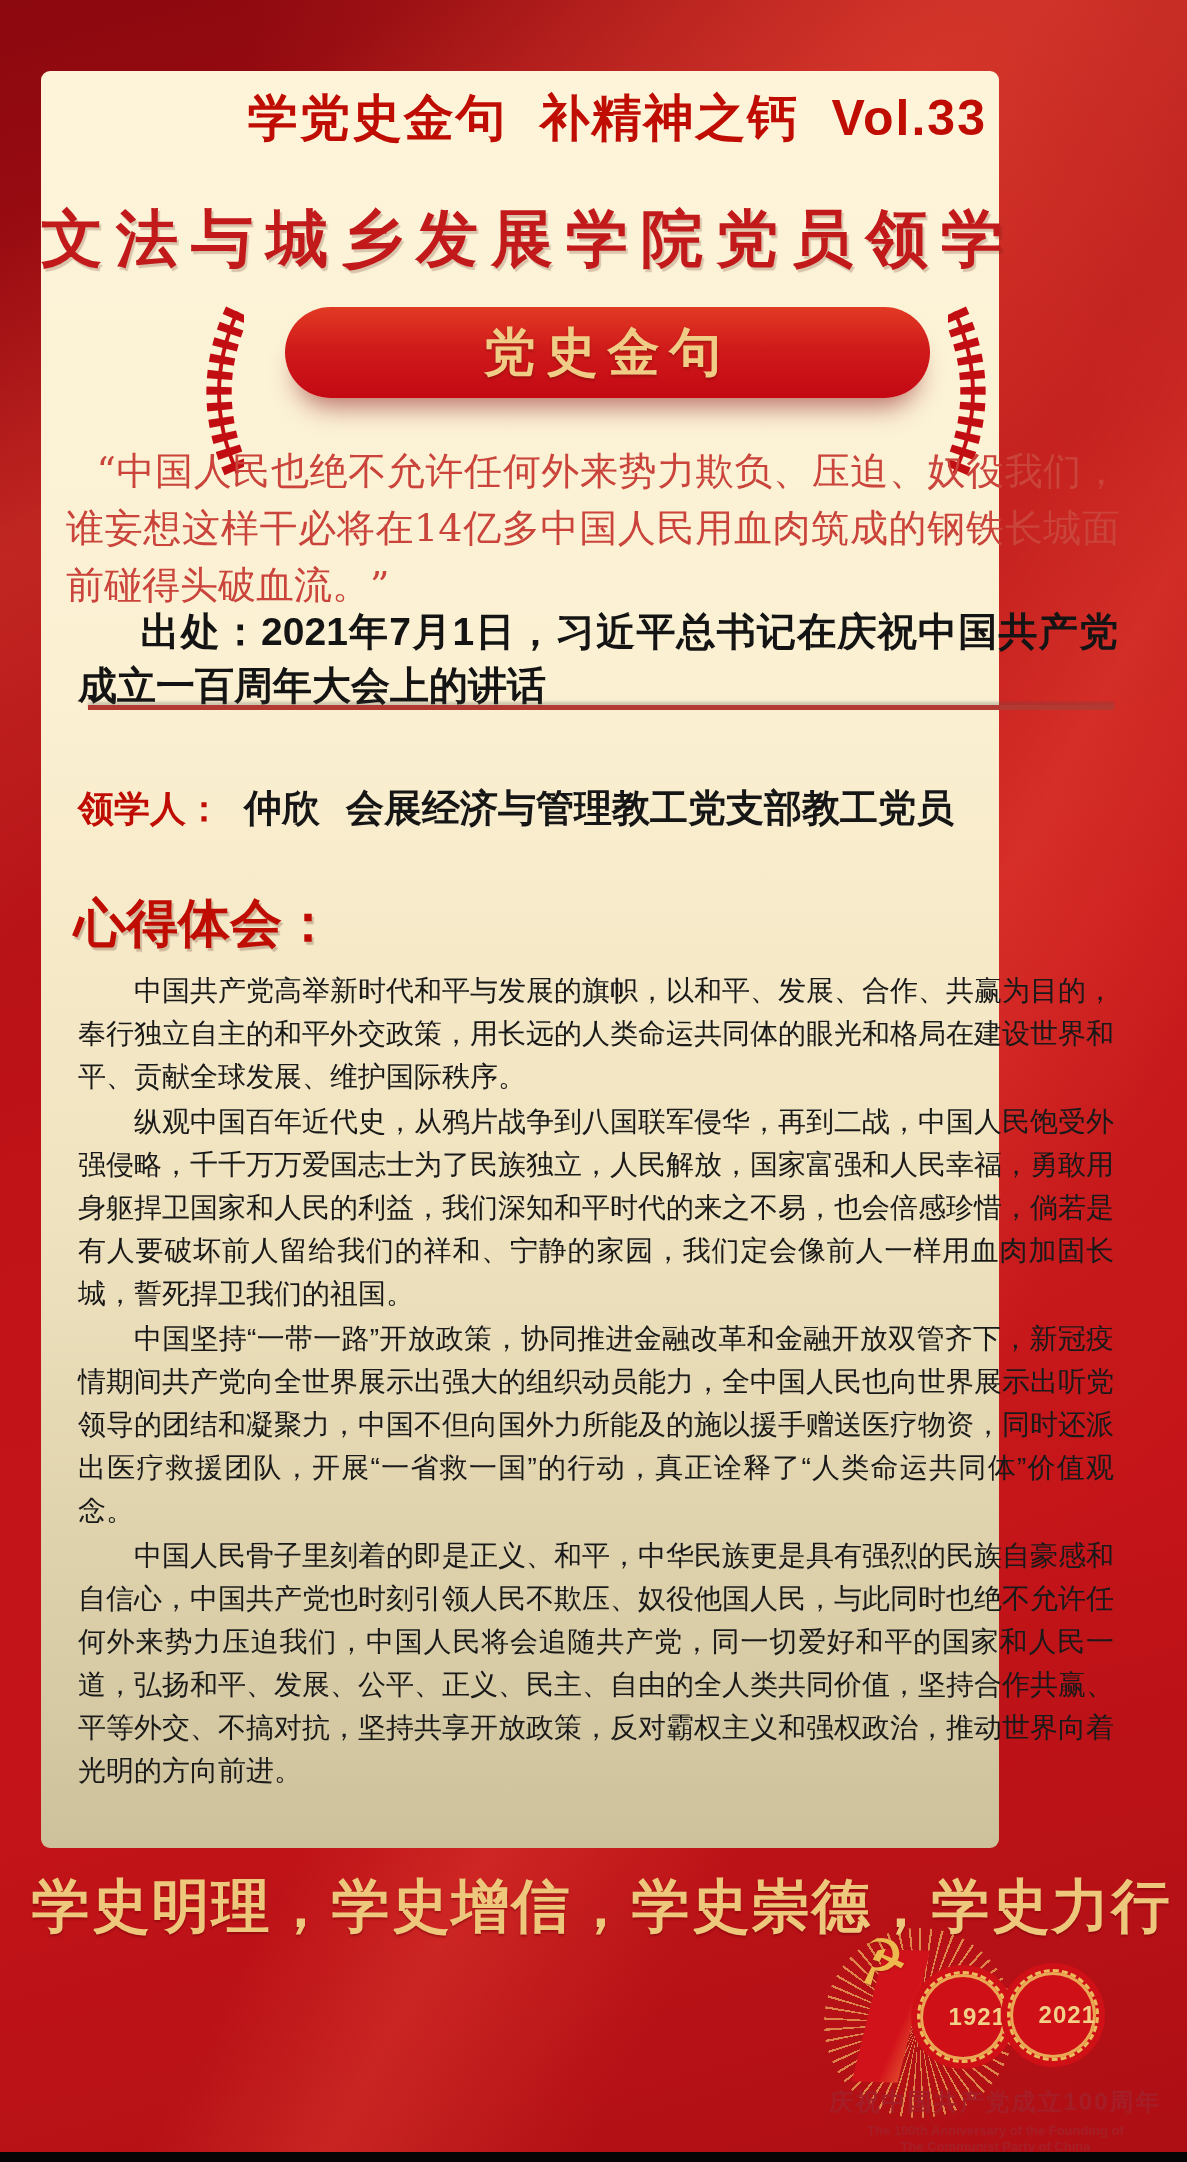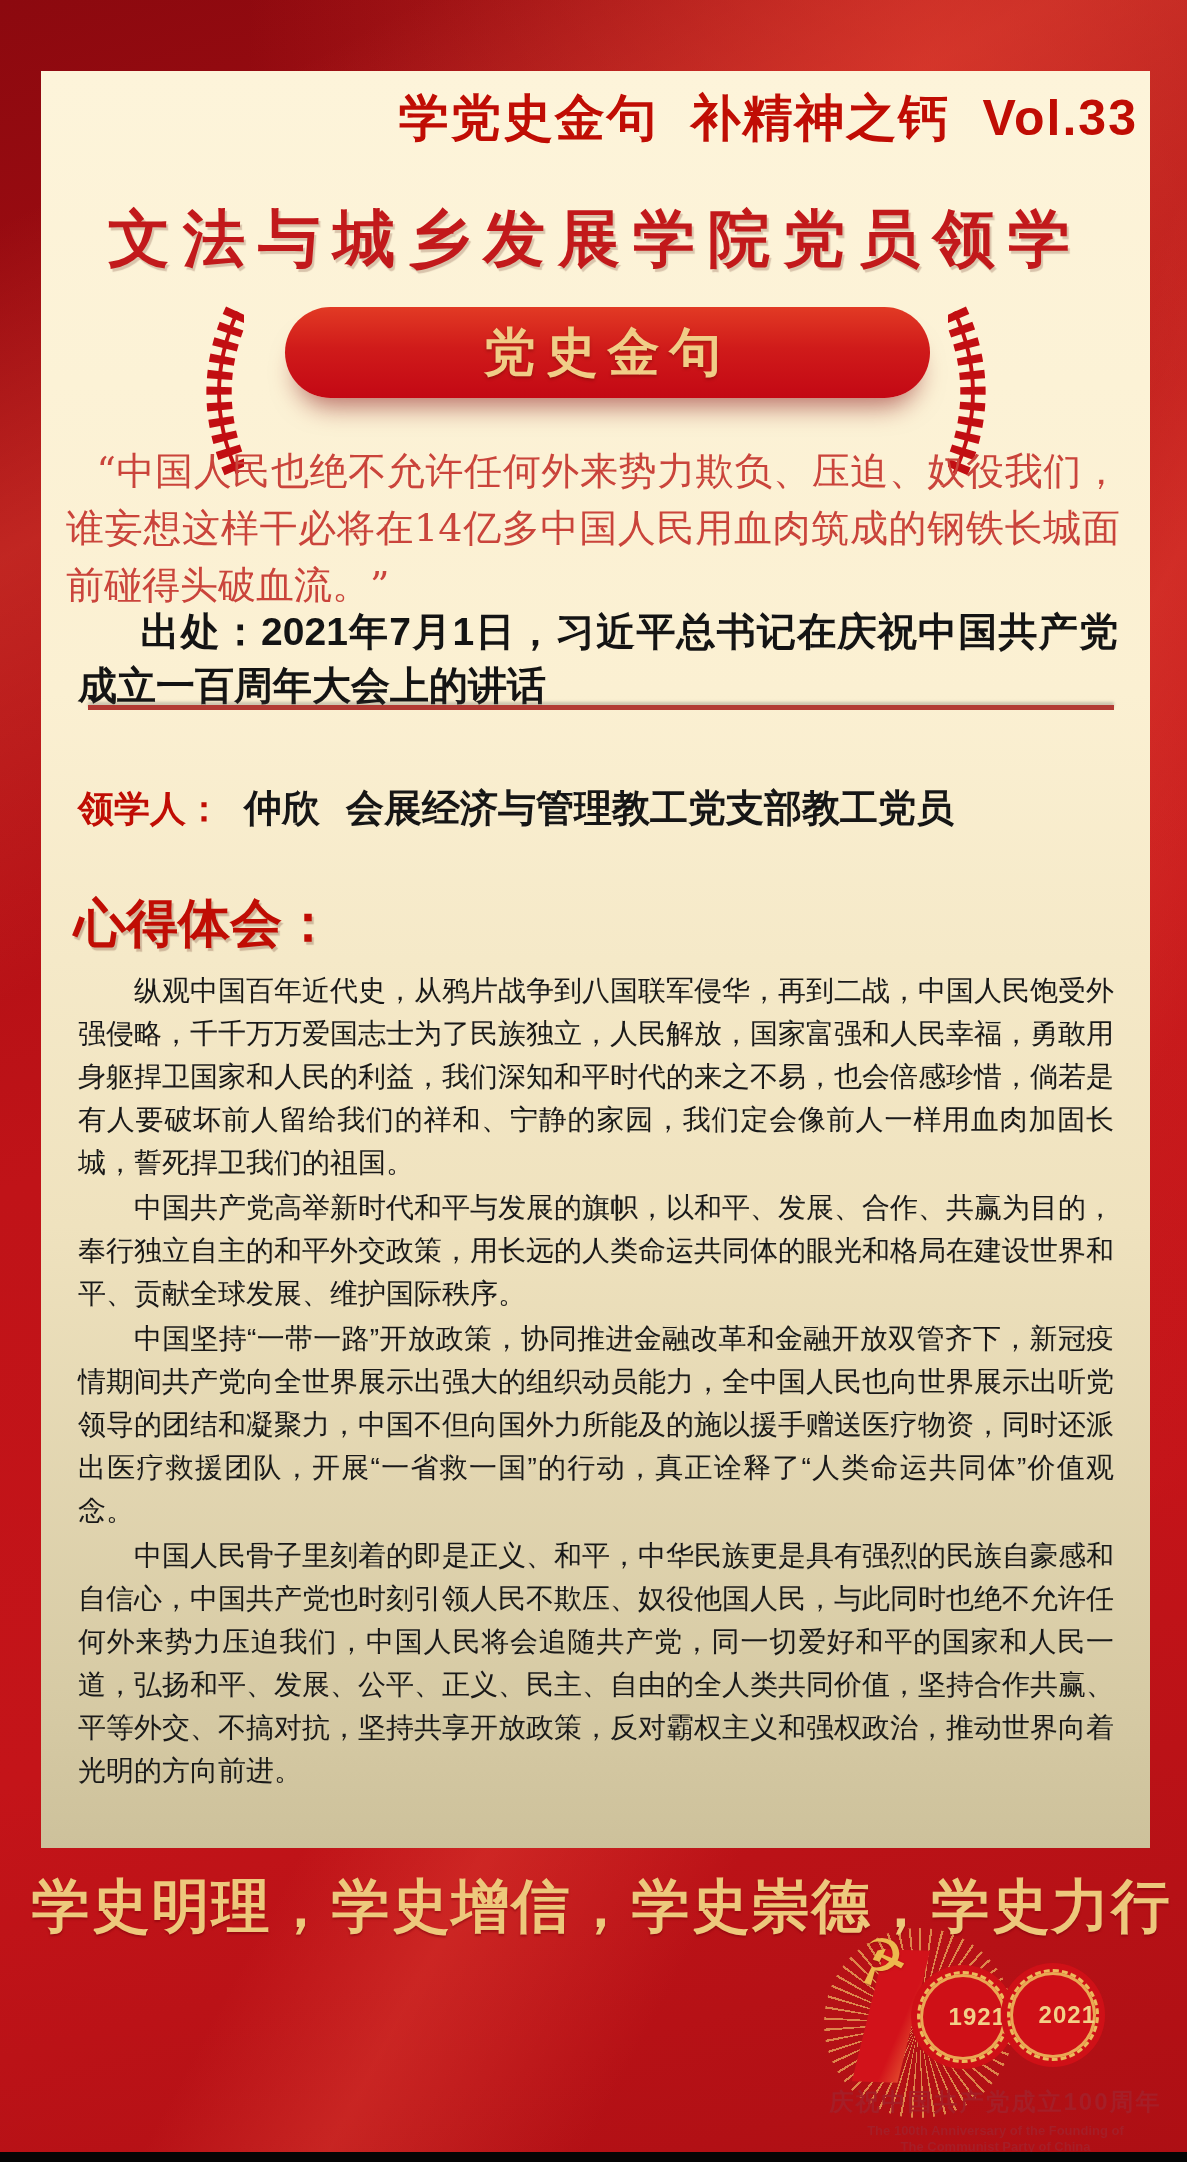--- a/index.html
+++ b/index.html
@@ -6,22 +6,23 @@
   .poster{
     position:relative;width:1187px;height:2162px;overflow:hidden;
     font-family:"Liberation Sans",sans-serif;
     background:
       radial-gradient(ellipse at 78% 4%, rgba(240,70,52,.50), rgba(240,70,52,0) 52%),
       linear-gradient(118deg, rgba(255,255,255,0) 55%, rgba(255,96,72,.25) 63%, rgba(255,255,255,0) 74%),
       linear-gradient(152deg, rgba(255,96,70,0) 8%, rgba(255,96,70,.30) 20%, rgba(180,10,15,0) 36%),
       linear-gradient(165deg, #8c090f 0%, #a60d12 22%, #c01318 48%, #c41419 72%, #ad0f14 100%);
   }
   .card{
-    position:absolute;left:41px;top:71px;width:1109px;height:1777px;
+    position:absolute;left:41px;top:71px;width:958px;height:1777px;
     background:linear-gradient(180deg,#fdf4da 0%,#fbf0d2 35%,#efe2be 65%,#d6caa4 92%,#cdc19b 100%);
+    border-radius:9px;
   }
   .issue-header{
     position:absolute;top:14px;right:12px;font-size:50px;font-weight:bold;
     color:#c00d04;letter-spacing:2px;word-spacing:16px;white-space:nowrap;
   }
   .main-title{
     position:absolute;top:126px;left:0;right:0;text-align:center;
     font-size:62px;font-weight:900;color:#c2191b;letter-spacing:13px;
     text-shadow:2px 3px 1px rgba(90,30,20,.22);white-space:nowrap;
   }
@@ -135,22 +136,22 @@
 
     <div class="leader">
       <span class="leader-label">领学人：</span>
       <span class="leader-name">仲欣</span>
       <span class="leader-affil">会展经济与管理教工党支部教工党员</span>
     </div>
 
     <div class="reflect-head">心得体会：</div>
 
     <div class="body-text">
+      <p>中国共产党高举新时代和平与发展的旗帜，以和平、发展、合作、共赢为目的，奉行独立自主的和平外交政策，用长远的人类命运共同体的眼光和格局在建设世界和平、贡献全球发展、维护国际秩序。</p>
       <p>纵观中国百年近代史，从鸦片战争到八国联军侵华，再到二战，中国人民饱受外强侵略，千千万万爱国志士为了民族独立，人民解放，国家富强和人民幸福，勇敢用身躯捍卫国家和人民的利益，我们深知和平时代的来之不易，也会倍感珍惜，倘若是有人要破坏前人留给我们的祥和、宁静的家园，我们定会像前人一样用血肉加固长城，誓死捍卫我们的祖国。</p>
-      <p>中国共产党高举新时代和平与发展的旗帜，以和平、发展、合作、共赢为目的，奉行独立自主的和平外交政策，用长远的人类命运共同体的眼光和格局在建设世界和平、贡献全球发展、维护国际秩序。</p>
       <p>中国坚持“一带一路”开放政策，协同推进金融改革和金融开放双管齐下，新冠疫情期间共产党向全世界展示出强大的组织动员能力，全中国人民也向世界展示出听党领导的团结和凝聚力，中国不但向国外力所能及的施以援手赠送医疗物资，同时还派出医疗救援团队，开展“一省救一国”的行动，真正诠释了“人类命运共同体”价值观念。</p>
       <p>中国人民骨子里刻着的即是正义、和平，中华民族更是具有强烈的民族自豪感和自信心，中国共产党也时刻引领人民不欺压、奴役他国人民，与此同时也绝不允许任何外来势力压迫我们，中国人民将会追随共产党，同一切爱好和平的国家和人民一道，弘扬和平、发展、公平、正义、民主、自由的全人类共同价值，坚持合作共赢、平等外交、不搞对抗，坚持共享开放政策，反对霸权主义和强权政治，推动世界向着光明的方向前进。</p>
     </div>
 
   </div>
 
   <div class="slogan">学史明理，学史增信，学史崇德，学史力行</div>
 
   <div class="logo">
     <div class="rays"></div>

